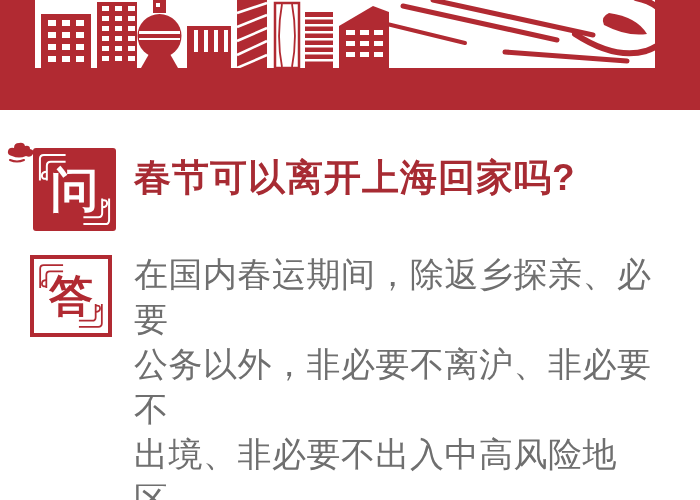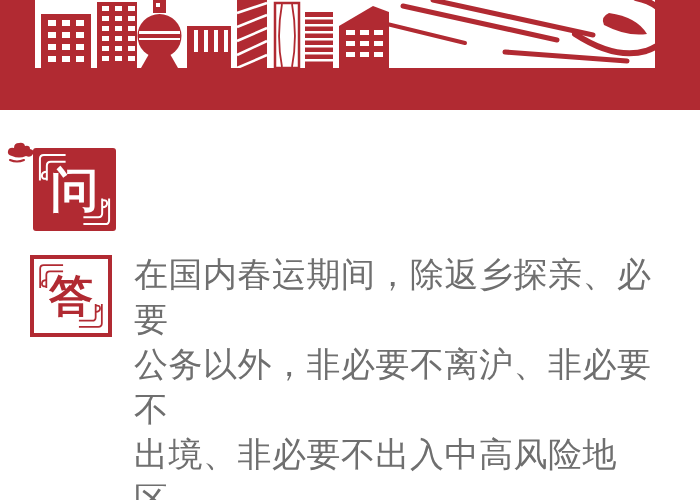--- a/index.html
+++ b/index.html
@@ -159,20 +159,21 @@
         <g transform="rotate(180 42 42)">
           <path d="M7,33 V11 Q7,7 11,7 H33"></path>
           <path d="M14,33 V18 Q14,14 18,14 H33"></path>
           <path d="M14,24 q-5,0 -5,4 q0,4 5,3"></path>
         </g>
       </g>
     </svg>
     <div class="badge-char">问</div>
   </div>
 
+  <div class="q-text">春节可以离开上海回家吗?</div>
 
   <div class="a-badge">
     <svg class="ornament" viewBox="0 0 84 84">
       <g stroke="#b12a32" stroke-width="2" fill="none">
         <path d="M7,33 V11 Q7,7 11,7 H33"></path>
         <path d="M14,33 V18 Q14,14 18,14 H33"></path>
         <path d="M14,24 q-5,0 -5,4 q0,4 5,3"></path>
         <g transform="rotate(180 42 42)">
           <path d="M7,33 V11 Q7,7 11,7 H33"></path>
           <path d="M14,33 V18 Q14,14 18,14 H33"></path>

